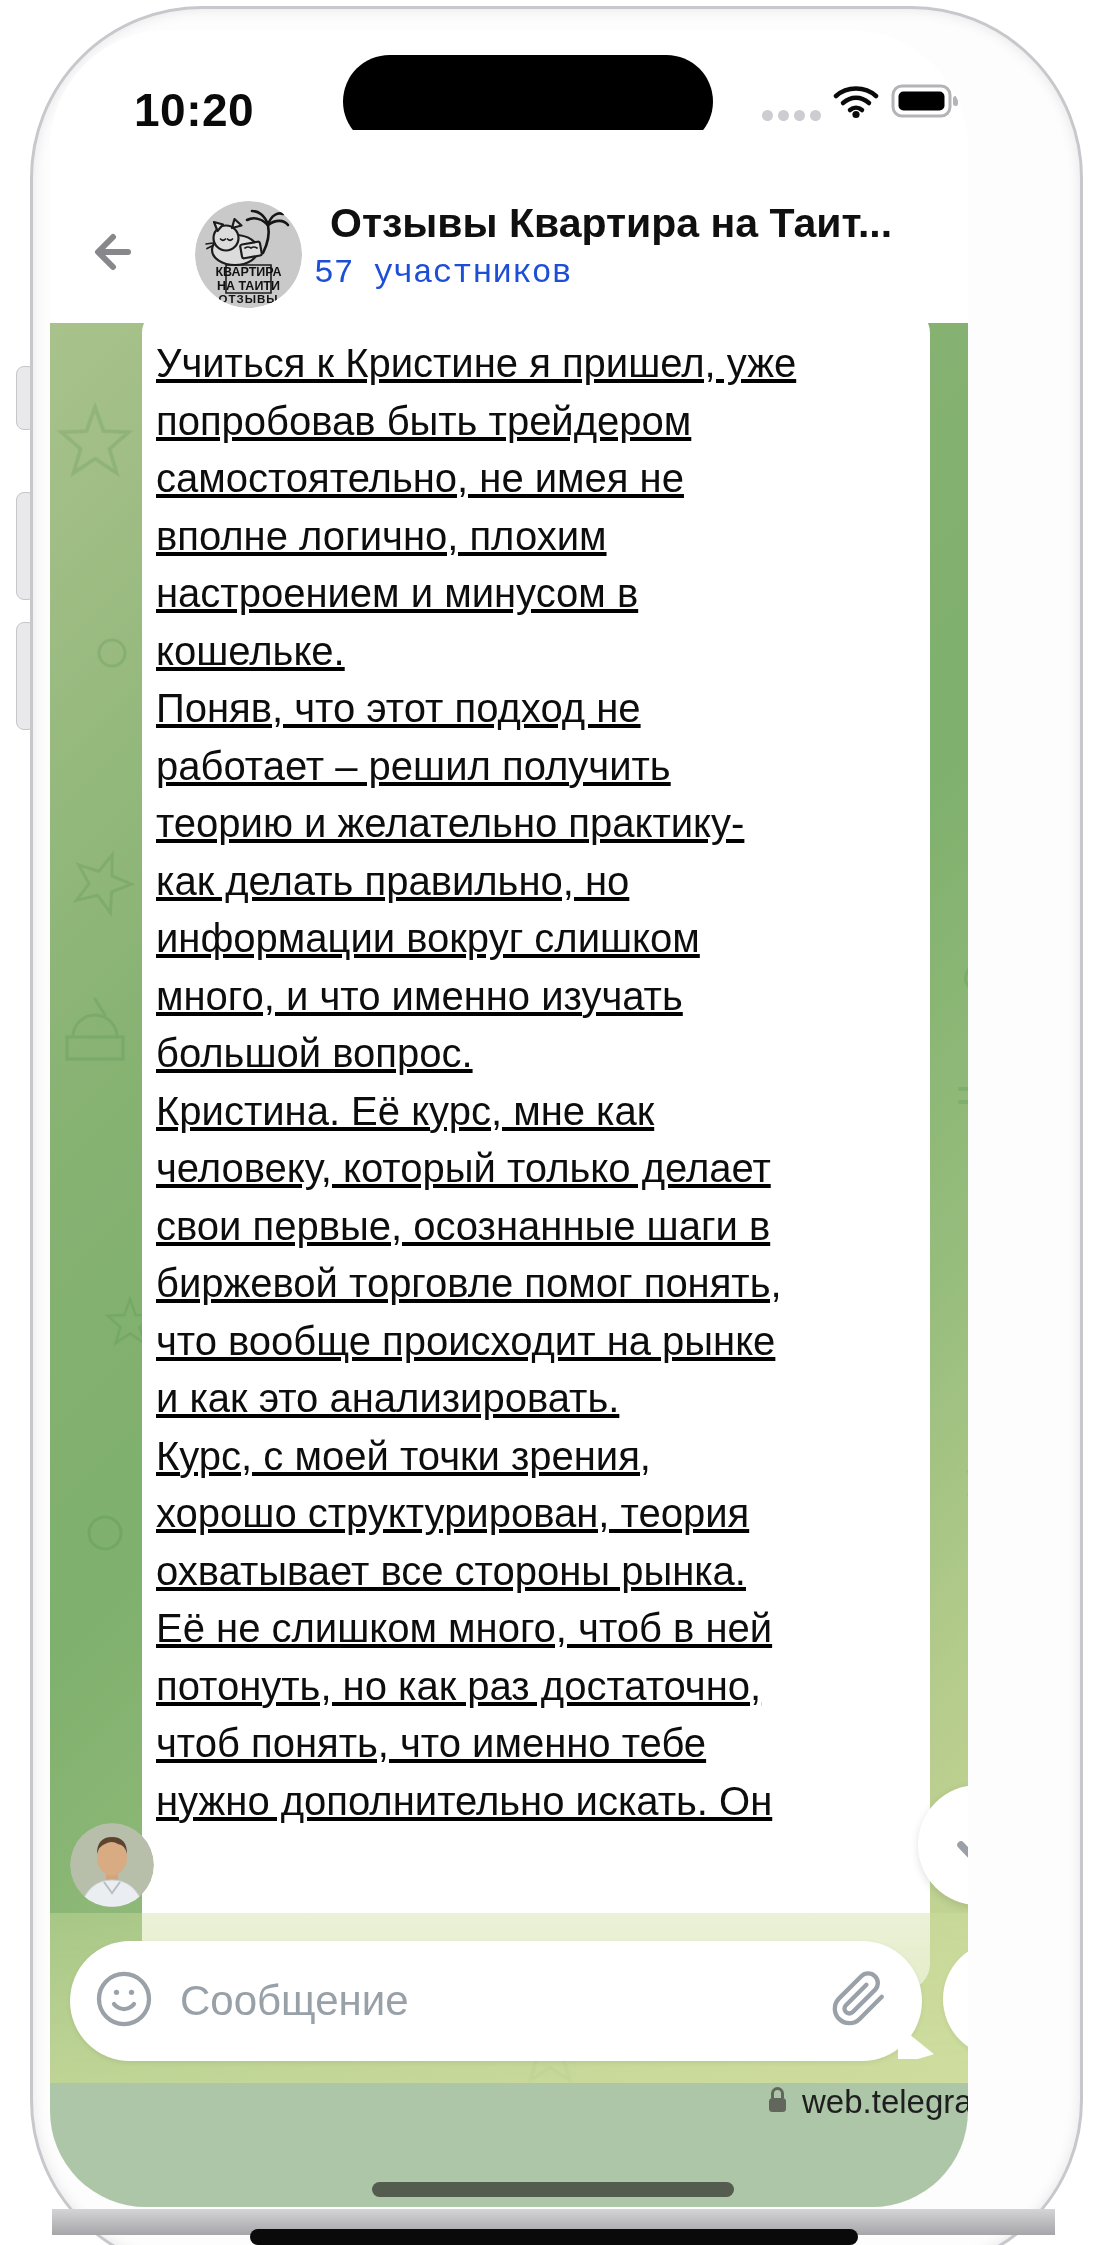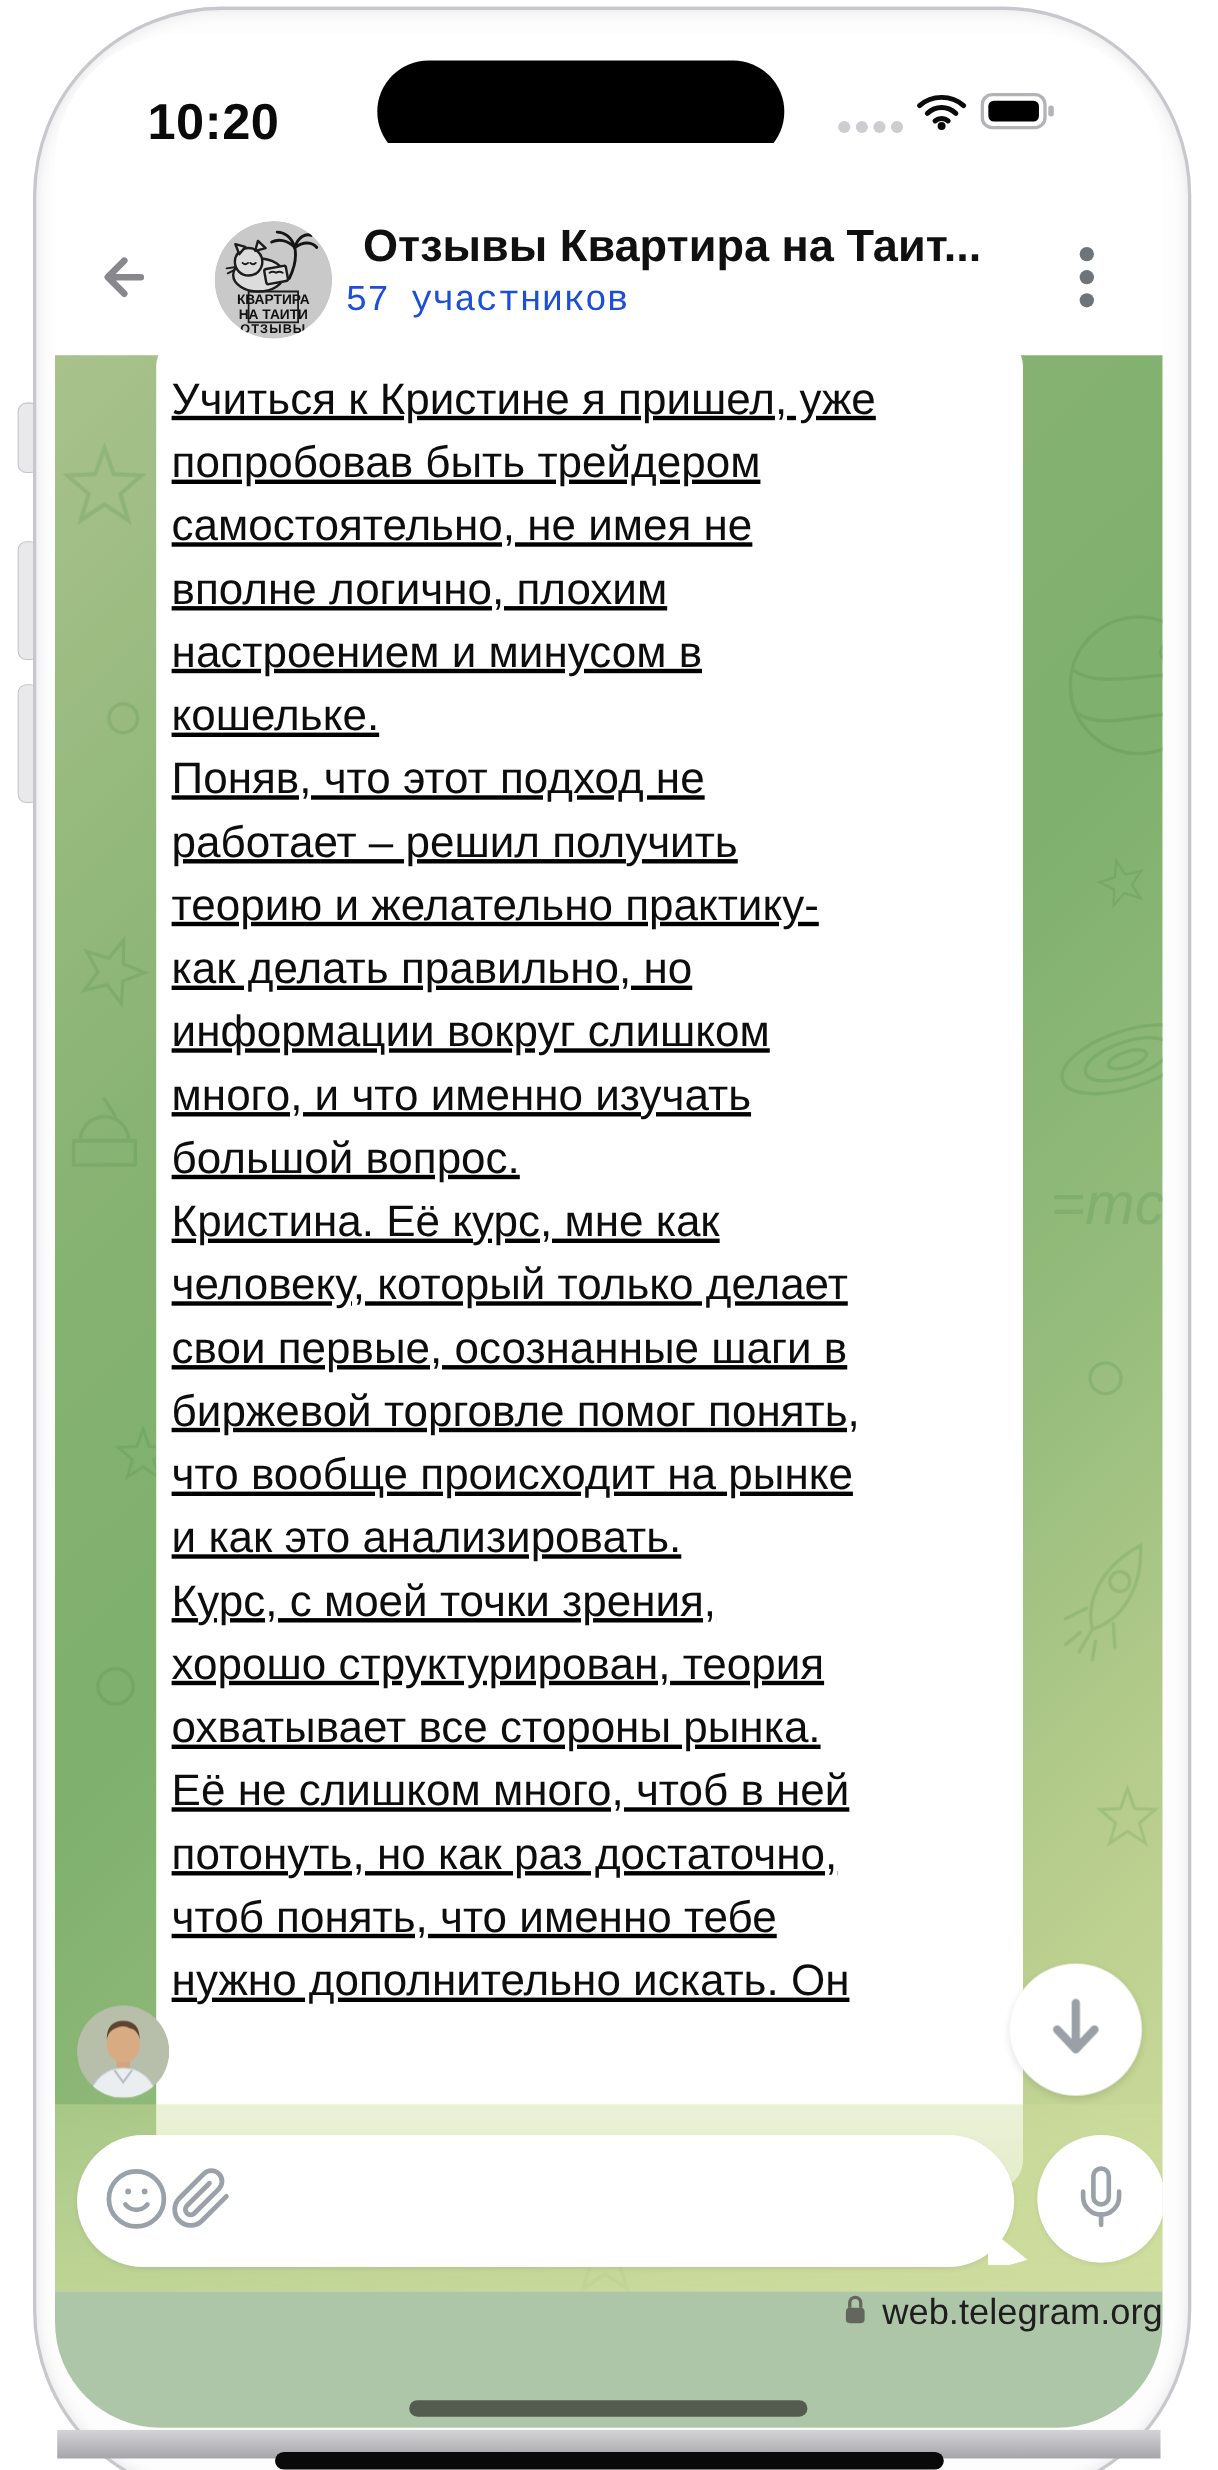--- a/index.html
+++ b/index.html
@@ -9,21 +9,21 @@
   .side-btn{position:absolute;left:16px;width:18px;background:#e9e9ec;border:1px solid #c6c6ca;
             border-radius:8px;z-index:0;}
   .phone{position:absolute;left:30px;top:6px;width:1047px;height:2260px;border-radius:172px;
          background:#fdfdfe;border:3px solid #c7c7cc;box-shadow:inset 0 0 14px rgba(0,0,0,.10);z-index:1;}
   .phone-bottom-band{position:absolute;left:52px;top:2209px;width:1003px;height:26px;
          background:linear-gradient(#d4d4d6,#a6a6aa);z-index:2;}
   .frame-bottom-edge{position:absolute;left:250px;top:2229px;width:608px;height:16px;border-radius:8px;
          background:#0a0a0a;z-index:3;}
 
   
-  .screen{position:absolute;left:50px;top:30px;width:1007px;height:2177px;background:#ffffff;
+  .screen{position:absolute;left:50px;top:30px;width:918px;height:2177px;background:#ffffff;
           border-radius:118px 118px 96px 96px;overflow:hidden;z-index:2;}
 
   
   .time{position:absolute;left:84px;top:53px;font-size:46px;font-weight:700;color:#0a0a0a;letter-spacing:.5px;}
   .island{position:absolute;left:293px;top:25px;width:370px;height:93px;border-radius:47px;background:#000;}
   .st-icons{position:absolute;left:712px;top:50px;width:260px;height:46px;display:flex;align-items:center;gap:12px;}
   .sigdots{display:flex;gap:5px;margin-top:24px;}
   .sigdots i{width:11px;height:11px;border-radius:50%;background:#cdcdd1;}
 
   
@@ -251,20 +251,21 @@
 
   <div class="pill">
     <span>
       <svg width="60" height="60" viewBox="0 0 24 24">
         <circle cx="12" cy="12" r="10" stroke="#9aa1a9" stroke-width="1.7" fill="none"></circle>
         <path d="M8 14 s1.5 2 4 2 4 -2 4 -2" stroke="#9aa1a9" stroke-width="1.7" fill="none" stroke-linecap="round"></path>
         <circle cx="9" cy="9.3" r="1.05" fill="#9aa1a9"></circle>
         <circle cx="15" cy="9.3" r="1.05" fill="#9aa1a9"></circle>
       </svg>
     </span>
+    <span class="placeholder">Сообщение</span>
     <span>
       <svg width="58" height="58" viewBox="0 0 24 24">
         <path d="M21.44 11.05l-9.19 9.19a6 6 0 0 1-8.49-8.49l9.19-9.19a4 4 0 0 1 5.66 5.66l-9.2 9.19a2 2 0 0 1-2.83-2.83l8.49-8.48" stroke="#9aa1a9" stroke-width="1.8" fill="none" stroke-linecap="round" stroke-linejoin="round"></path>
       </svg>
     </span>
     <div class="tail"></div>
   </div>
 
   <div class="mic-btn">
     <span>

